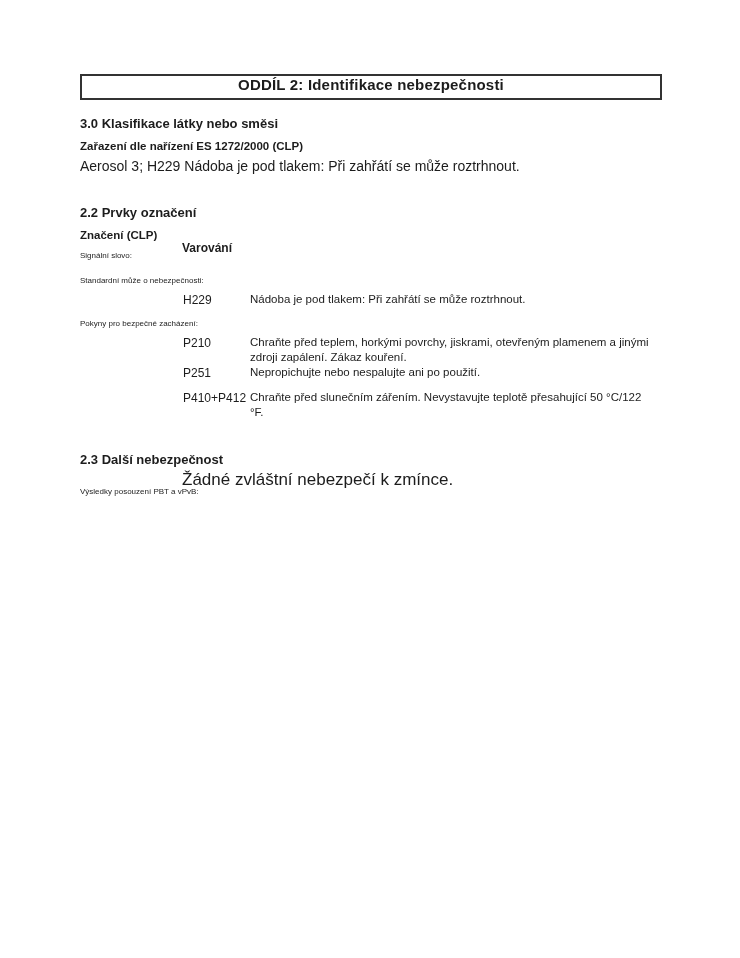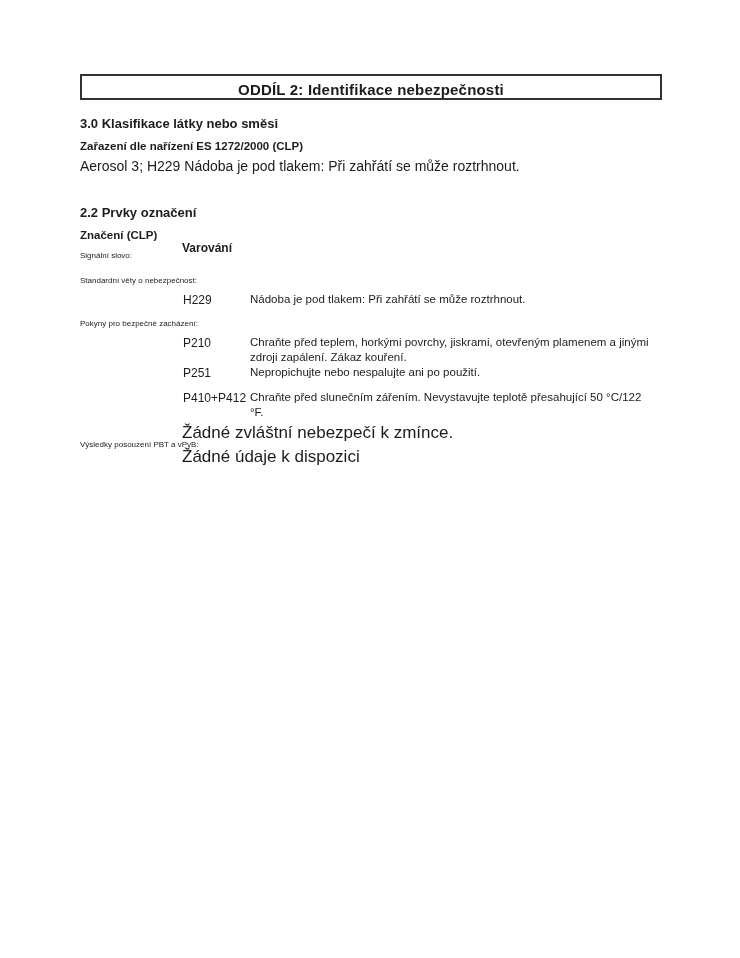--- a/index.html
+++ b/index.html
@@ -20,21 +20,21 @@
     position: absolute;
     left: 80px;
     top: 74px;
     width: 580px;
   }
   .title-box {
     border: 2px solid #333333;
     width: 578px;
     height: 22px;
     display: flex;
-    align-items: flex-end;
+    align-items: flex-start;
     justify-content: center;
   }
   .title-box .title {
     font-size: 15px;
     font-weight: bold;
     letter-spacing: 0.2px;
   }
   .h-section {
     font-size: 13px;
     font-weight: bold;
@@ -106,21 +106,21 @@
     <div class="body-text">Aerosol 3; H229  Nádoba je pod tlakem: Při zahřátí se může roztrhnout.</div>
 
     <div class="h-section gap-lg">2.2 Prvky označení</div>
     <div class="h-sub">Značení (CLP)</div>
 
     <div class="row signal-row">
       <span class="small-label">Signální slovo:</span>
       <span class="signal-word">Varování</span>
     </div>
 
-    <div class="small-label mt-14">Standardní věty o nebezpečnost:</div>
+    <div class="small-label mt-14">Standardní může o nebezpečnosti:</div>
 
     <div class="row mt-6">
       <span class="col-code">H229</span>
       <div class="col-text">Nádoba je pod tlakem: Při zahřátí se může roztrhnout.</div>
     </div>
 
     <div class="small-label mt-12">Pokyny pro bezpečné zacházení:</div>
 
     <div class="row mt-6">
       <span class="col-code">P210</span>
@@ -130,21 +130,21 @@
     <div class="row">
       <span class="col-code">P251</span>
       <div class="col-text">Nepropichujte nebo nespalujte ani po použití.</div>
     </div>
 
     <div class="row mt-10">
       <span class="col-code">P410+P412</span>
       <div class="col-text">Chraňte před slunečním zářením. Nevystavujte teplotě přesahující 50 °C/122 °F.</div>
     </div>
 
+    <div class="h-section gap-lg">2.3 Další nebezpečnost</div>
 
     <div class="indented mt-6">Žádné zvláštní nebezpečí k zmínce.</div>
 
     <div class="small-label">Výsledky posouzení PBT a vPvB:</div>
 
-    <div class="indented">Žádné údaje k dispozici</div>
 
   </div>
 </div>
 
 </body></html>

